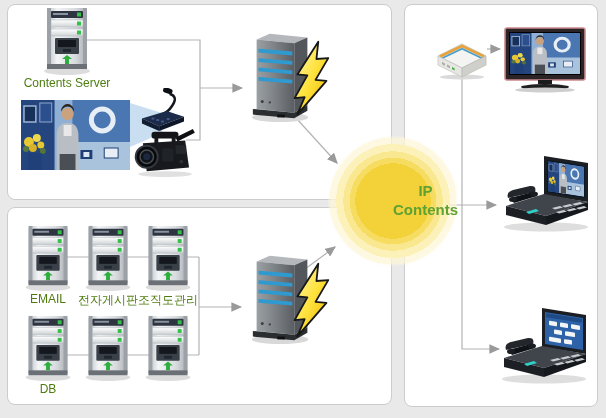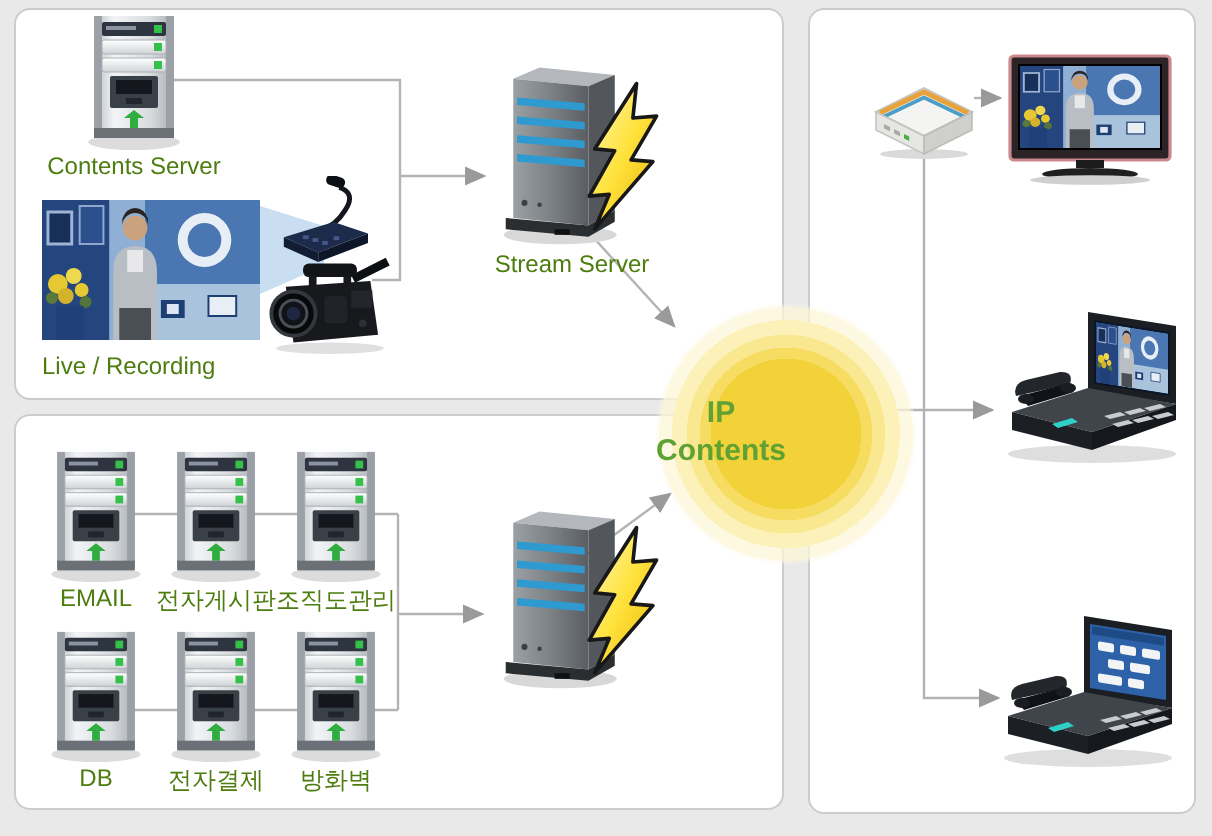--- a/index.html
+++ b/index.html
@@ -6,26 +6,26 @@
   .stage{position:relative;width:606px;height:418px;background:#e9e9e9;overflow:hidden;
          font-family:"Liberation Sans",sans-serif;}
   .panel{position:absolute;background:#fff;border:1px solid #ccc;border-radius:8px;box-sizing:border-box;}
   .panel-media{left:7px;top:4px;width:385px;height:196px;}
   .panel-farm{left:7px;top:207px;width:385px;height:198px;}
   .panel-clients{left:404px;top:4px;width:194px;height:403px;}
   .wires{position:absolute;left:0;top:0;z-index:1;}
   .icon{position:absolute;z-index:2;}
   .lbl{position:absolute;z-index:2;color:#4d7c0f;font-size:12px;text-align:center;white-space:nowrap;}
   .lbl-small{font-size:10px;color:#444;}
-  .net-circle{position:absolute;left:328px;top:152px;width:130px;height:130px;z-index:3;
+  .net-circle{position:absolute;left:328px;top:136px;width:130px;height:130px;z-index:3;
     border-radius:50%;
     background:radial-gradient(circle,
       #f3d138 0 41%, #f6dd62 41% 47%, #f9e88f 47% 54%, #fcf1b8 54% 62%,
       rgba(253,246,215,0.75) 62% 69%, rgba(253,248,225,0.35) 69% 74%, transparent 74%);
-    display:flex;align-items:center;justify-content:flex-start;}
+    display:flex;align-items:center;justify-content:flex-end;}
   .net-text{color:#5fa133;font-size:15px;font-weight:bold;text-align:center;line-height:1.25;}
 </style>
 </head>
 <body>
 
 <div class="stage">
 
   <svg width="0" height="0" style="position:absolute" aria-hidden="true">
     <defs>
       <linearGradient id="gSilver" x1="0" y1="0" x2="1" y2="0">
@@ -236,36 +236,34 @@
   </svg>
 
   <svg class="icon" style="left:42px;top:6px" width="50" height="70">
       <use href="#sym-server-light"></use>
     </svg>
   <div class="lbl" style="left:12px;top:76px;width:110px">Contents Server</div>
 
   <svg class="icon" style="left:21px;top:100px" width="109" height="70">
       <use href="#sym-studio" width="109" height="70"></use>
     </svg>
-  <div class="lbl" style="left:21px;top:176px;width:110px;text-align:left">Live / Recording</div>
 
   <svg class="icon" style="left:138px;top:88px" width="48" height="44">
       <use href="#sym-mic"></use>
     </svg>
   <svg class="icon" style="left:133px;top:127px" width="64" height="50">
       <use href="#sym-camcorder"></use>
     </svg>
 
   <svg class="icon" style="left:249px;top:30px" width="66" height="94">
       <use href="#sym-server-dark"></use>
     </svg>
   <svg class="icon" style="left:291px;top:40px" width="40" height="78">
       <use href="#sym-bolt"></use>
     </svg>
-  <div class="lbl" style="left:216px;top:125px;width:140px">Stream Server</div>
 
   <svg class="icon" style="left:23px;top:224px" width="50" height="68">
       <use href="#sym-server-light"></use>
     </svg>
   <svg class="icon" style="left:83px;top:224px" width="50" height="68">
       <use href="#sym-server-light"></use>
     </svg>
   <svg class="icon" style="left:143px;top:224px" width="50" height="68">
       <use href="#sym-server-light"></use>
     </svg>
@@ -276,22 +274,20 @@
   <svg class="icon" style="left:23px;top:314px" width="50" height="68">
       <use href="#sym-server-light"></use>
     </svg>
   <svg class="icon" style="left:83px;top:314px" width="50" height="68">
       <use href="#sym-server-light"></use>
     </svg>
   <svg class="icon" style="left:143px;top:314px" width="50" height="68">
       <use href="#sym-server-light"></use>
     </svg>
   <div class="lbl" style="left:8px;top:382px;width:80px">DB</div>
-  <div class="lbl" style="left:68px;top:382px;width:80px">전자결제</div>
-  <div class="lbl" style="left:128px;top:382px;width:80px">방화벽</div>
 
   <svg class="icon" style="left:249px;top:252px" width="66" height="94">
       <use href="#sym-server-dark"></use>
     </svg>
   <svg class="icon" style="left:291px;top:262px" width="40" height="78">
       <use href="#sym-bolt"></use>
     </svg>
 
   <div class="net-circle">
     <div class="net-text">

